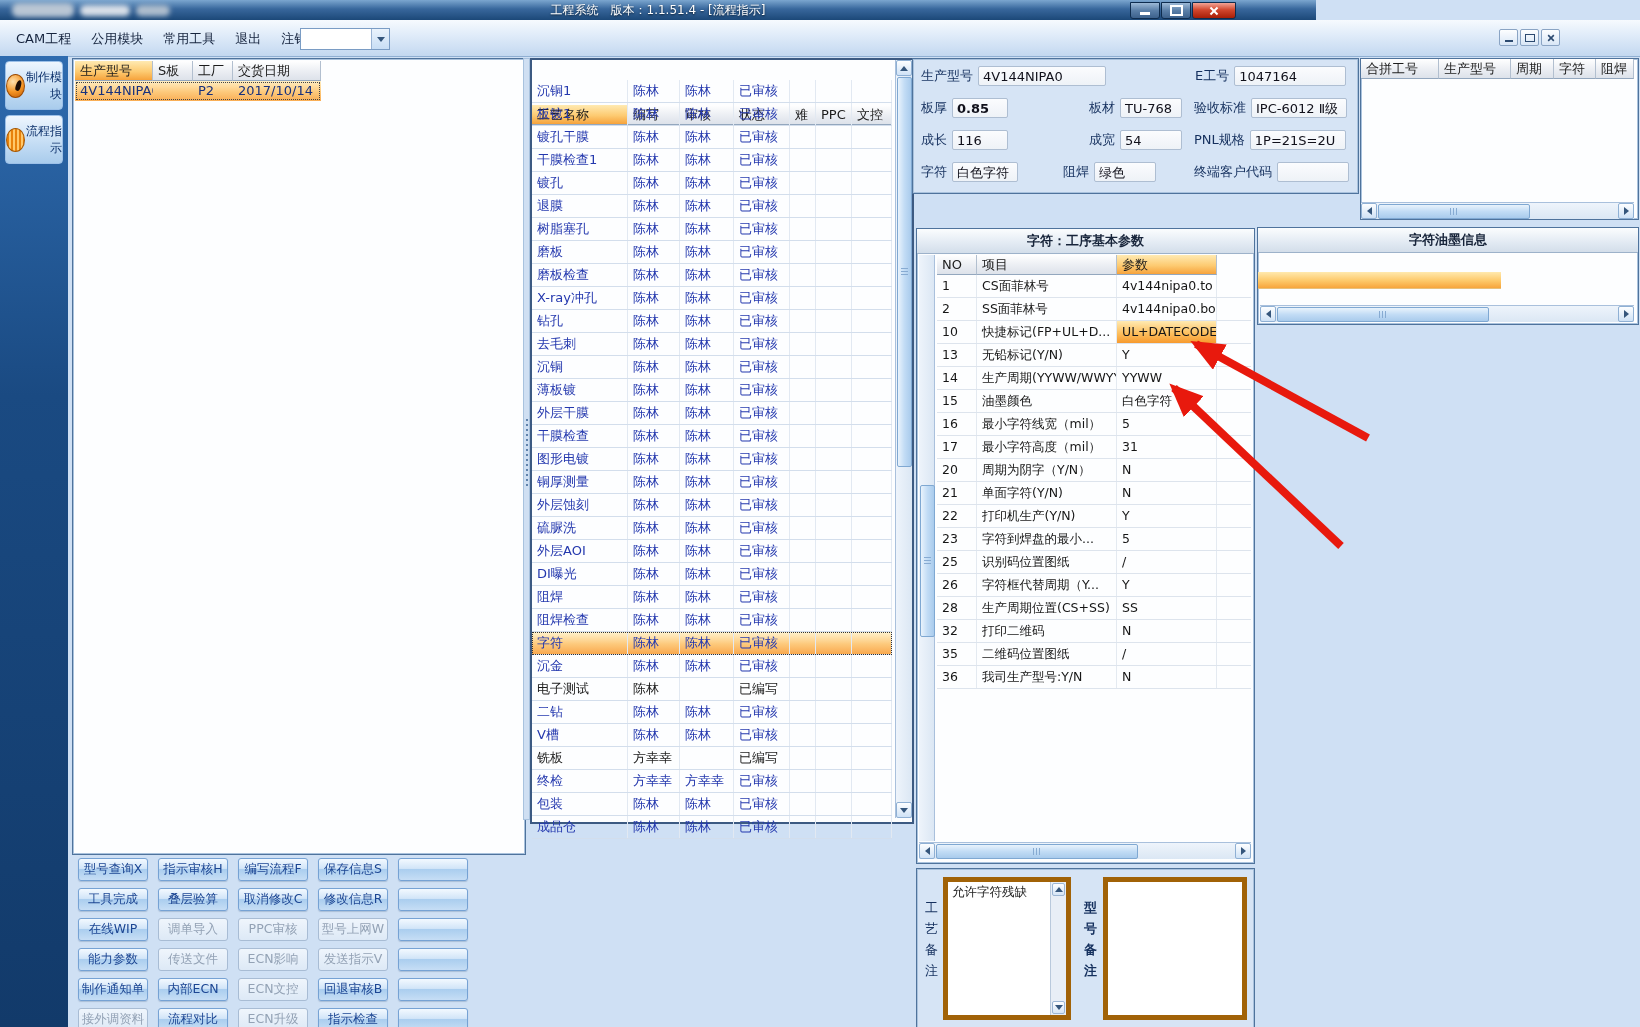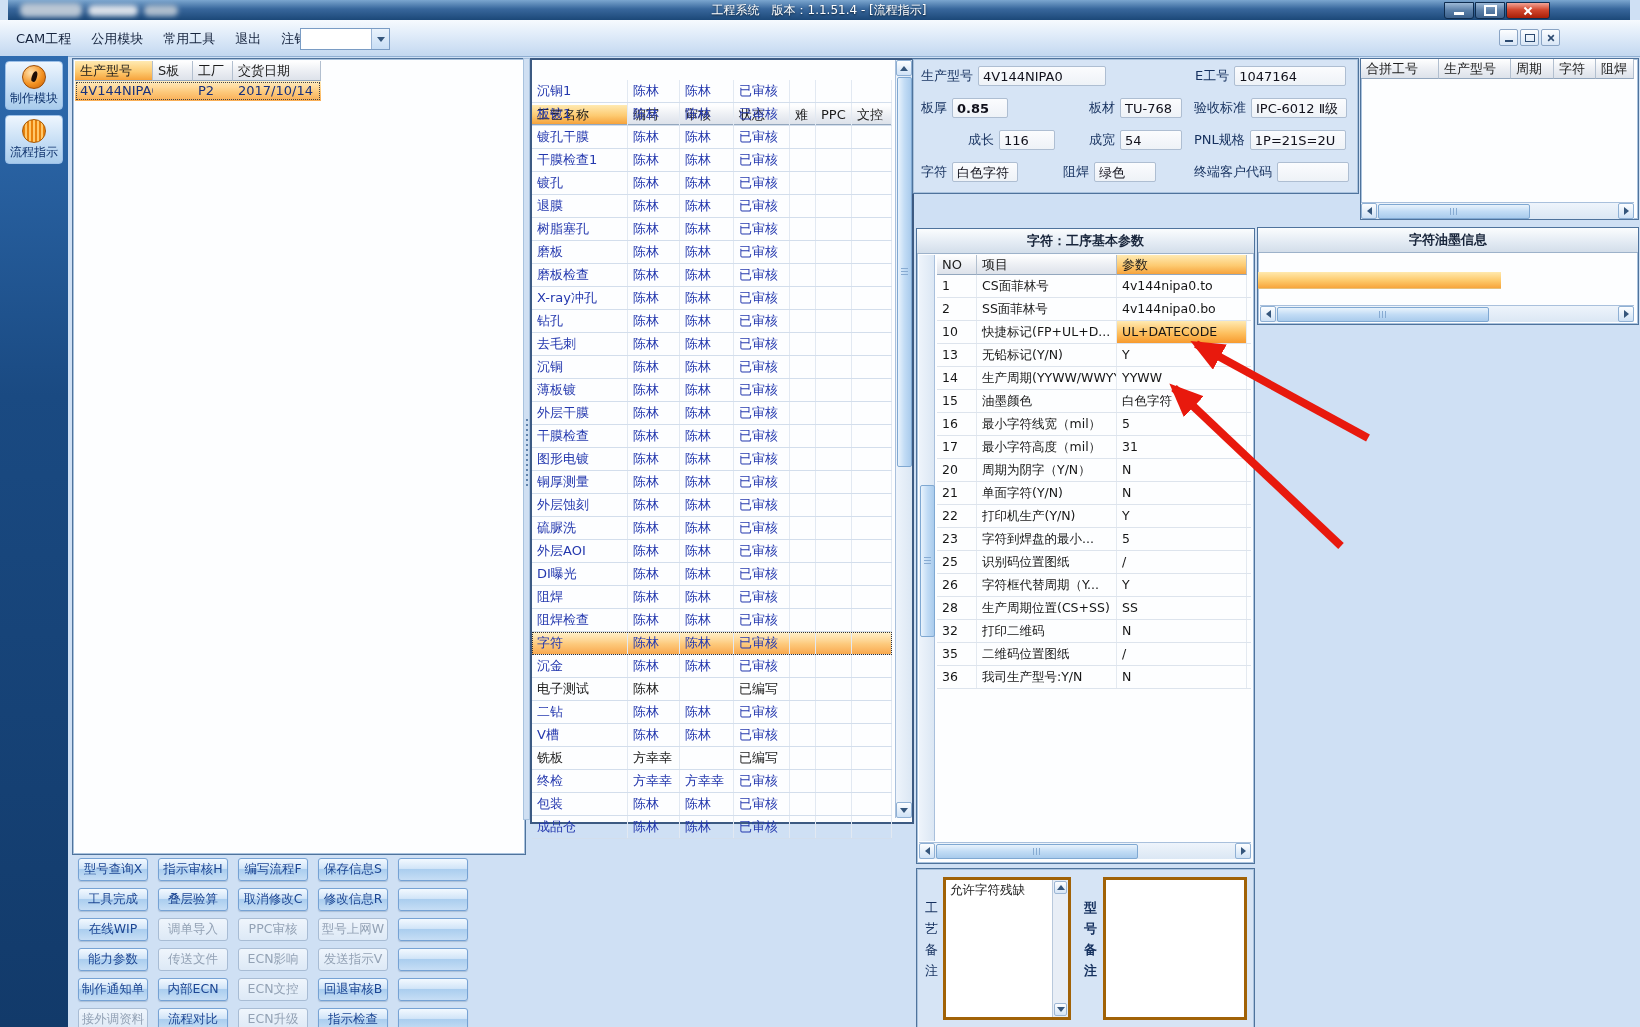--- a/index.html
+++ b/index.html
@@ -1,20 +1,20 @@
 <!DOCTYPE html>
 <html><head>
 <meta charset="utf-8">
 <style>
   html,body{margin:0;padding:0;}
   #root{position:relative;width:1640px;height:1027px;overflow:hidden;
     font-family:"DejaVu Sans","Liberation Sans",sans-serif;font-size:13px;
     background:#cfe0f4;color:#1a1a1a;}
   
-  #titlebar{position:absolute;left:8px;top:0;width:1622px;height:20px;
+  #titlebar{position:absolute;left:0;top:0;width:1316px;height:20px;
     background:linear-gradient(180deg,#7ba6cf 0%,#38679c 45%,#1c4878 100%);
     border-bottom:1px solid #123055;}
   #title-text{position:absolute;left:0;right:0;top:2px;text-align:center;color:#fff;
     font-size:12px;text-shadow:0 1px 2px #123;}
   .blur-blob{position:absolute;border-radius:6px;filter:blur(2.5px);}
   #blob1{left:12px;top:3px;width:62px;height:14px;background:#b9c6d4;}
   #blob2{left:80px;top:5px;width:50px;height:11px;background:#d8dfe8;}
   #blob3{left:136px;top:5px;width:34px;height:11px;background:#aebdcd;}
   #win-controls{position:absolute;right:80px;top:2px;display:flex;gap:1px;}
   .wbtn{width:28px;height:15px;border:1px solid #0e2c4e;border-radius:0 0 3px 3px;
@@ -43,21 +43,21 @@
     background:linear-gradient(180deg,#fdfeff,#d8e6f6);display:flex;align-items:center;justify-content:center;}
   .mdibtn .ic-min{background:#2c4a70;margin-top:6px;width:8px;height:2px;}
   .mdibtn .ic-max{border-color:#2c4a70;width:8px;height:6px;border-width:1.5px;}
   .mdibtn .ic-x{transform:scale(.8);}
   .mdibtn .ic-x::before,.mdibtn .ic-x::after{background:#2c4a70;}
   
   #sidebar{position:absolute;left:0;top:56px;width:68px;height:971px;
     background:linear-gradient(180deg,#2f6cb0 0%,#1a4a82 35%,#123a6a 100%);}
   .side-btn{margin:5px 5px 3px 5px;width:56px;height:47px;border:1px solid #9cc0e8;border-radius:4px;
     background:linear-gradient(180deg,#eef6fe,#c3dcf4 60%,#a9ccec);
-    display:flex;flex-direction:column;align-items:center;justify-content:center;gap:1px;text-align:right;}
+    display:flex;flex-direction:row;align-items:center;justify-content:center;gap:1px;text-align:right;}
   .side-btn .lbl{font-size:12px;color:#10346e;}
   .icon-module{width:22px;height:22px;border-radius:50%;position:relative;
     background:radial-gradient(circle at 35% 30%,#ffe2b0,#f49322 55%,#c25a04);border:1px solid #9c4c06;}
   .icon-module::after{content:"";position:absolute;left:9px;top:5px;width:5px;height:11px;
     background:#1d0e06;border-radius:60% 60% 50% 50%;transform:rotate(18deg);}
   .icon-globe{width:22px;height:22px;border-radius:50%;border:1px solid #a85a05;
     background:repeating-linear-gradient(90deg,#e8820c 0 2px,#ffc86a 2px 4px);}
   
   .panel{position:absolute;background:#fdfeff;border:1px solid #4f739c;box-shadow:0 0 0 1px #a9c2dd inset;}
   .ptitle{height:24px;line-height:24px;text-align:center;font-weight:bold;color:#17243a;
@@ -110,40 +110,40 @@
   .flabel{color:#15305e;margin-right:5px;white-space:nowrap;}
   .fbox{display:inline-block;height:20px;line-height:20px;background:linear-gradient(180deg,#fbfcfe,#eef2f7);
     border:1px solid #aebed2;border-radius:2px;padding-left:4px;box-sizing:border-box;color:#10101a;overflow:hidden;white-space:nowrap;}
   
   #merge-panel{left:1360px;top:58px;width:277px;height:160px;}
   .mg0{width:78px}.mg1{width:72px}.mg2{width:43px}.mg3{width:42px}.mg4{width:38px}
   
   #param-panel{left:916px;top:228px;width:337px;height:634px;}
   #param-vscroll{left:2px;top:26px;height:586px;width:15px;border-right:1px solid #a9c0dc;border-left:none;}
   #param-table{position:absolute;left:20px;top:26px;width:314px;}
-  .q0{width:40px}.q1{width:140px}.q2{width:130px}
+  .q0{width:40px}.q1{width:140px}.q2{width:100px}
   .qrow{display:flex;height:22px;line-height:22px;color:#161616;border-bottom:1px solid #dde4ed;}
   .qrow .qcell{padding-left:5px;box-sizing:border-box;border-right:1px solid #e4eaf1;overflow:hidden;white-space:nowrap;font-size:12.5px;}
   .qcell.hl{background:linear-gradient(180deg,#ffeab2,#fdc05f 55%,#f79a2e);}
   
   #ink-panel{left:1257px;top:227px;width:380px;height:96px;}
   .ik0{width:243px}.ik1{width:112px}
   #ink-selrow{position:absolute;left:0;top:44px;width:243px;height:16px;
     background:linear-gradient(180deg,#ffe9ae,#fdc868 55%,#f7a53c);border-bottom:1px solid #e8c07a;}
   
   #actions{position:absolute;left:78px;top:858px;}
   .btnrow{display:flex;gap:10px;margin-bottom:7px;}
   .abtn{width:68px;height:21px;line-height:20px;text-align:center;border:1px solid #76a2d4;border-radius:3px;
     background:linear-gradient(180deg,#f3f9ff,#d2e5f8 45%,#abceef 50%,#c6def5);
     color:#1c4693;font-size:12.5px;overflow:hidden;white-space:nowrap;box-shadow:0 1px 1px rgba(60,90,130,.25);}
   .abtn.dis{color:#93a2b5;background:linear-gradient(180deg,#eff5fc,#dde9f6);border-color:#a8bcd4;box-shadow:none;}
   
   #remarks-panel{left:916px;top:868px;width:337px;height:159px;background:#d6e4f5;}
   .vlabel{position:absolute;width:15px;line-height:21px;word-break:break-all;color:#15305e;text-align:center;}
-  .rta{position:absolute;background:#fff;border:3px solid #a16207;box-sizing:border-box;}
+  .rta{position:absolute;background:#fff;border:5px solid #a16207;box-sizing:border-box;}
   .rta .txt{position:absolute;left:4px;top:2px;right:18px;font-size:12.5px;color:#222;}
   .mini-sb{position:absolute;right:0;top:0;bottom:0;width:15px;background:#e8eef6;border-left:1px solid #b9c9dc;}
   .mini-btn{position:absolute;left:1px;width:13px;height:13px;display:flex;align-items:center;justify-content:center;
     background:linear-gradient(180deg,#fdfeff,#d6e5f6);border:1px solid #9cb6d4;border-radius:2px;box-sizing:border-box;}
   
   #annot{position:absolute;left:0;top:0;width:1640px;height:1027px;pointer-events:none;z-index:60;}
 </style>
 </head>
 <body>
 
@@ -563,21 +563,21 @@
         <span class="fbox" style="width:56px;font-weight:bold;">0.85</span>
       </div>
     <div class="field" style="left:176px;top:38px;">
         <span class="flabel">板材</span>
         <span class="fbox" style="width:62px;">TU-768</span>
       </div>
     <div class="field" style="left:281px;top:38px;">
         <span class="flabel">验收标准</span>
         <span class="fbox" style="width:96px;">IPC-6012 Ⅱ级</span>
       </div>
-    <div class="field" style="left:8px;top:70px;margin-left:47px;">
+    <div class="field" style="left:8px;top:70px;">
         <span class="flabel">成长</span>
         <span class="fbox" style="width:56px;">116</span>
       </div>
     <div class="field" style="left:176px;top:70px;">
         <span class="flabel">成宽</span>
         <span class="fbox" style="width:62px;">54</span>
       </div>
     <div class="field" style="left:281px;top:70px;">
         <span class="flabel">PNL规格</span>
         <span class="fbox" style="width:96px;">1P=21S=2U</span>

